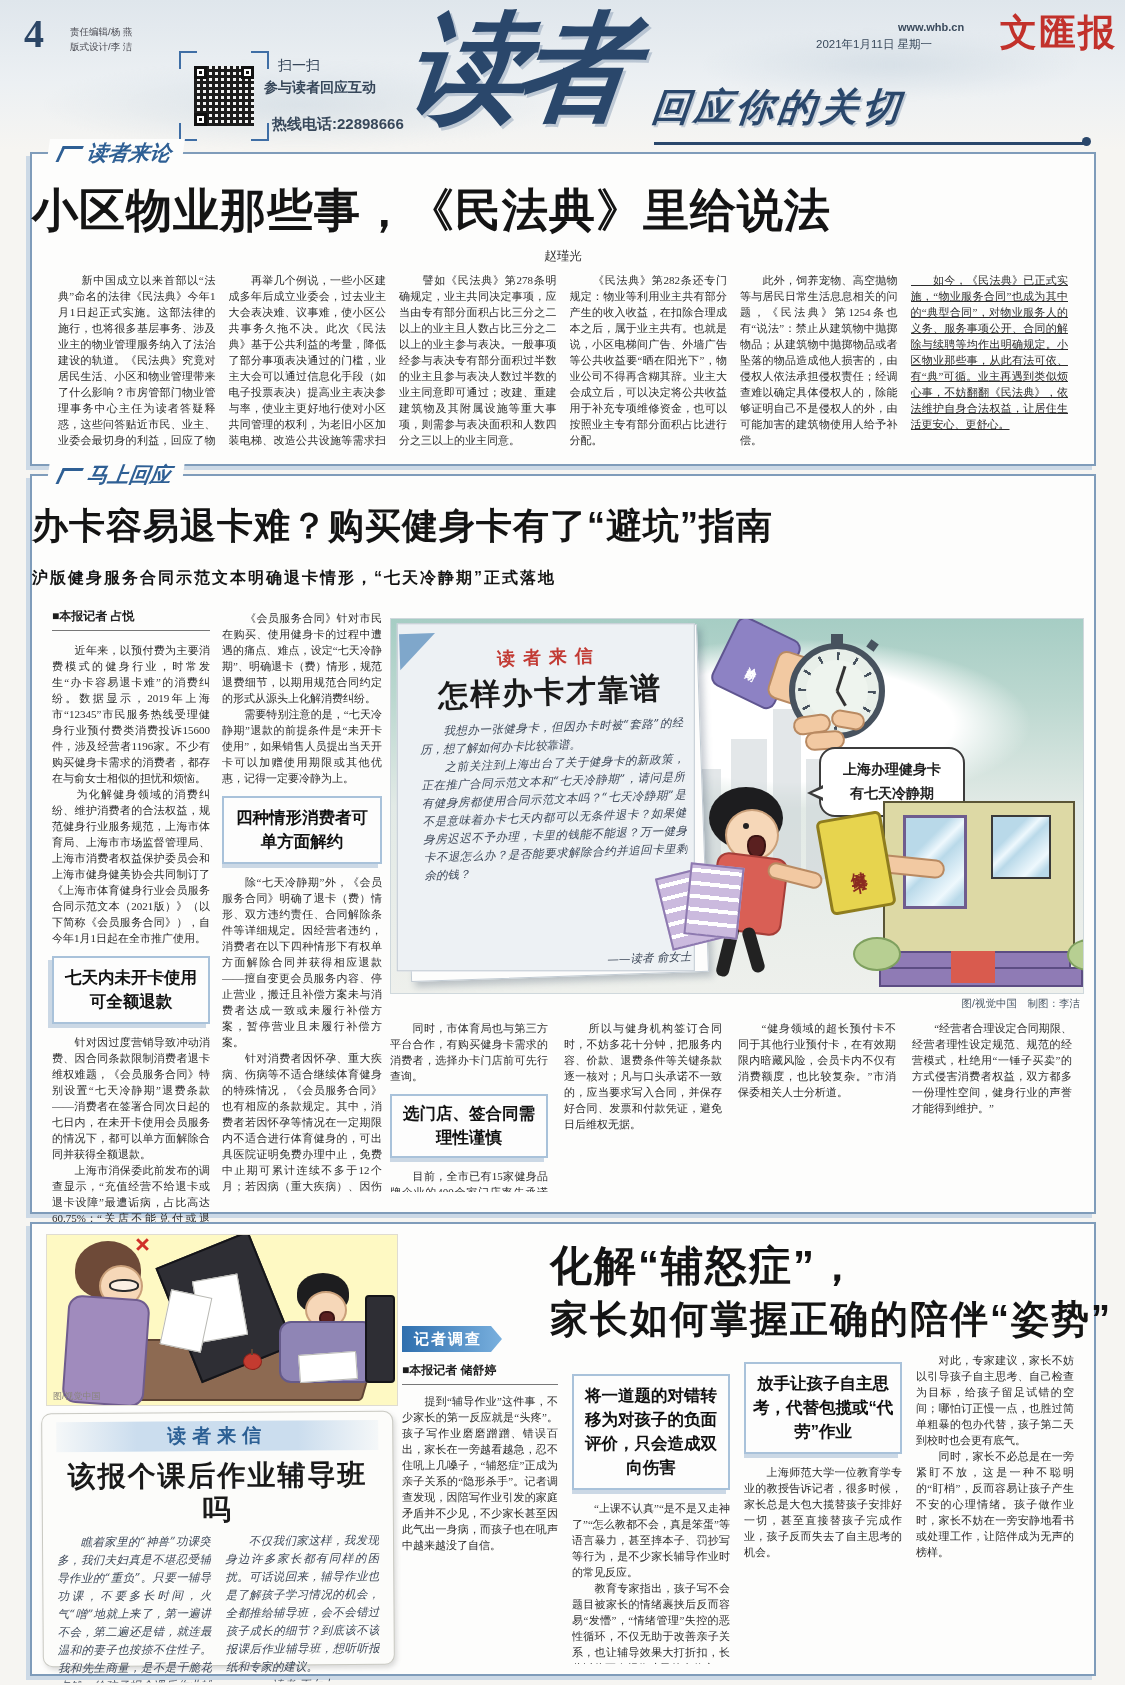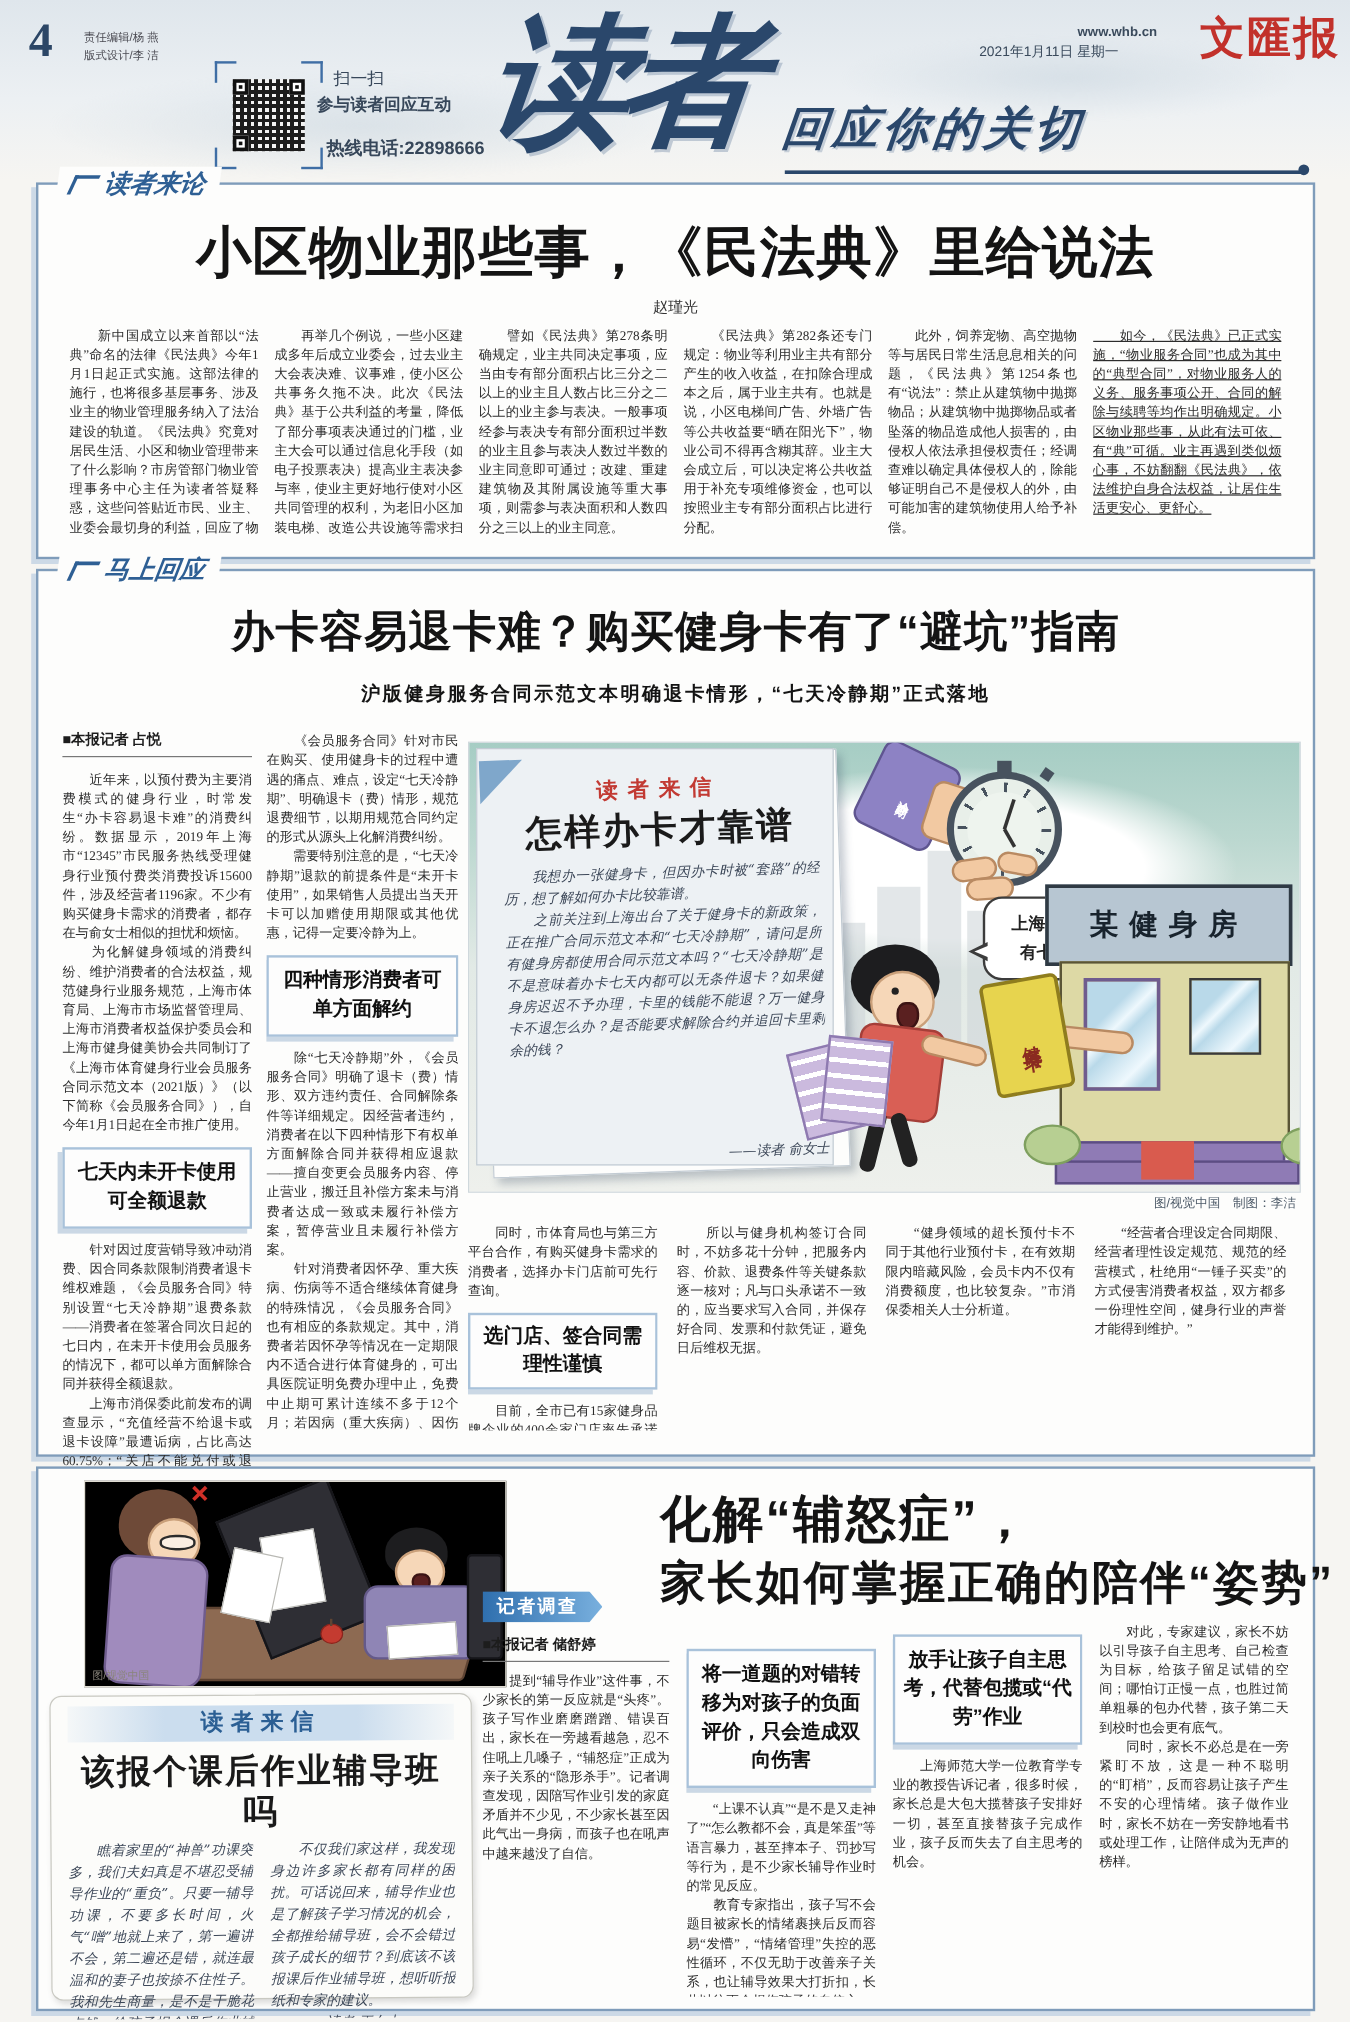--- a/index.html
+++ b/index.html
@@ -34,21 +34,21 @@
   .title-dot{left:1082px;top:137px;width:9px;height:9px;border-radius:50%;background:#2a476b;}
   .website{left:898px;top:22px;font:700 11px/1 "Liberation Sans",sans-serif;color:#3a4a5c;}
   .dateline{left:816px;top:39px;font:400 11.5px/1 "Liberation Sans",sans-serif;color:#3a4a5c;}
   .masthead{left:1000px;top:14px;font:900 37px/1 "Liberation Serif",serif;color:#c2312b;letter-spacing:2px;}
   
   .frame{position:absolute;background:#fdfdfc;border:2px solid #7f9cba;box-shadow:-4px 4px 0 #ccd9e6;}
   .sect-tag{position:absolute;top:-15px;left:16px;background:#fdfdfc;padding:0 12px;
             font:italic 700 21px/28px "DejaVu Serif",serif;color:#2e5f94;transform:skewX(-8deg);white-space:nowrap;}
   .bracket{display:inline-block;width:18px;height:13px;border-left:3px solid #2e5f94;border-top:3px solid #2e5f94;
            margin-right:6px;transform:skewX(-18deg) translateY(2px);}
-  .headline{position:absolute;left:0;right:0;text-align:center;font-family:"Liberation Sans",sans-serif;
+  .headline{position:absolute;left:0;right:0;text-align:left;font-family:"Liberation Sans",sans-serif;
             font-weight:900;color:#141414;letter-spacing:1px;}
   .coltxt{font:400 11px/16px "Liberation Serif",serif;color:#2c2c2c;text-align:justify;
           white-space:pre-line;overflow:hidden;}
   .hand{font:italic 400 11.5px/18px "DejaVu Serif",serif;color:#3d4859;text-align:justify;white-space:pre-line;overflow:hidden;}
   .subhead-box{background:#fdfdfd;border:2px solid #a9c2da;box-shadow:-4px 4px 0 rgba(154,180,205,.5);
                padding:8px 6px;font:700 16.5px/1.45 "Liberation Sans",sans-serif;color:#101010;
                text-align:center;white-space:pre-line;margin:10px 0;}
   .byline2{font:700 12px/1 "Liberation Sans",sans-serif;color:#1d1d1d;border-bottom:1px solid #777;
            padding-bottom:8px;}
   .report-tag{display:inline-block;background:linear-gradient(90deg,#2f6fae,#79b0de);color:#fff;
@@ -101,21 +101,21 @@
   .card span{writing-mode:vertical-rl;font:700 16px/1 "Liberation Sans",sans-serif;color:#8a2b20;letter-spacing:3px;}
   .hairblob{position:absolute;background:#1d1d1f;border-radius:50%;}
   .face{position:absolute;background:#f6d7b8;border:2px solid #caa07a;border-radius:50%;}
   .mouth{position:absolute;background:#5a2020;border:2px solid #3c1414;border-radius:50% 50% 60% 60%;}
   .redtop{position:absolute;background:#d95f55;border:2px solid #a53e38;border-radius:12px;}
   .leg{position:absolute;background:#222;border-radius:6px;}
   .paperp{position:absolute;background:#cbbade;border:2px solid #8e7ab0;
           background-image:repeating-linear-gradient(0deg,transparent 0 9px,#fff 9px 13px);}
   .credit{font:400 10.5px/1 "Liberation Sans",sans-serif;color:#4d5a68;text-align:right;}
   
-  .illo3{position:absolute;background:#000000;border:1px solid #dfdcd2;overflow:hidden;margin-left:24px;}
+  .illo3{position:absolute;background:#fef9c3;border:1px solid #dfdcd2;overflow:hidden;}
   .desk{position:absolute;background:#8d6a52;border:2px solid #5f4433;transform:skewX(-16deg);border-radius:4px;}
   .sheet{position:absolute;background:#fff;border:1.5px solid #b9b9b4;}
   .apple{position:absolute;width:17px;height:15px;background:#c43b30;border-radius:50%;border:1px solid #8c241c;}
   .apple::before{content:"";position:absolute;left:7px;top:-5px;width:2px;height:6px;background:#5f4433;}
   .momhair{position:absolute;background:#6e4a38;border-radius:50% 50% 45% 45%;}
   .purple{background:#a08bbd;border:2px solid #6f5c8e;}
   .dark{background:#2e2e34;border:2px solid #151519;}
   .anger{position:absolute;width:15px;height:15px;}
   .anger::before,.anger::after{content:"";position:absolute;left:6px;top:0;width:3px;height:15px;background:#d03028;}
   .anger::before{transform:rotate(45deg);} .anger::after{transform:rotate(-45deg);}
@@ -228,23 +228,20 @@
       </div>
       <div class="skin" style="left:402px;top:96px;width:34px;height:15px;transform:rotate(-8deg);"></div>
       <div class="skin" style="left:414px;top:112px;width:36px;height:15px;transform:rotate(-4deg);"></div>
       <div class="skin" style="left:440px;top:92px;width:30px;height:14px;transform:rotate(10deg);"></div>
 
       <div class="bubble" style="left:428px;top:128px;width:118px;">
         <div>上海办理健身卡</div>
         <div>有七天冷静期</div>
       </div>
 
-      <div class="gymsign" style="left:480px;top:118px;width:200px;height:62px;">
-          <span>某健身房</span>
-        </div>
       <div class="gymwall" style="left:492px;top:182px;width:188px;height:150px;"></div>
       <div class="glass" style="left:512px;top:196px;width:58px;height:88px;border:3px solid #6f5c8e;"></div>
       <div class="glass" style="left:600px;top:196px;width:56px;height:60px;"></div>
       <div class="steps" style="left:500px;top:332px;width:176px;height:16px;"></div>
       <div class="steps" style="left:488px;top:348px;width:200px;height:16px;"></div>
       <div class="carpet" style="left:560px;top:332px;width:44px;height:32px;"></div>
       <div class="bush" style="left:462px;top:318px;width:44px;height:30px;"></div>
       <div class="bush" style="left:676px;top:320px;width:40px;height:28px;"></div>
 
       <div class="skin" style="left:486px;top:238px;width:64px;height:15px;transform:rotate(6deg);"></div>

